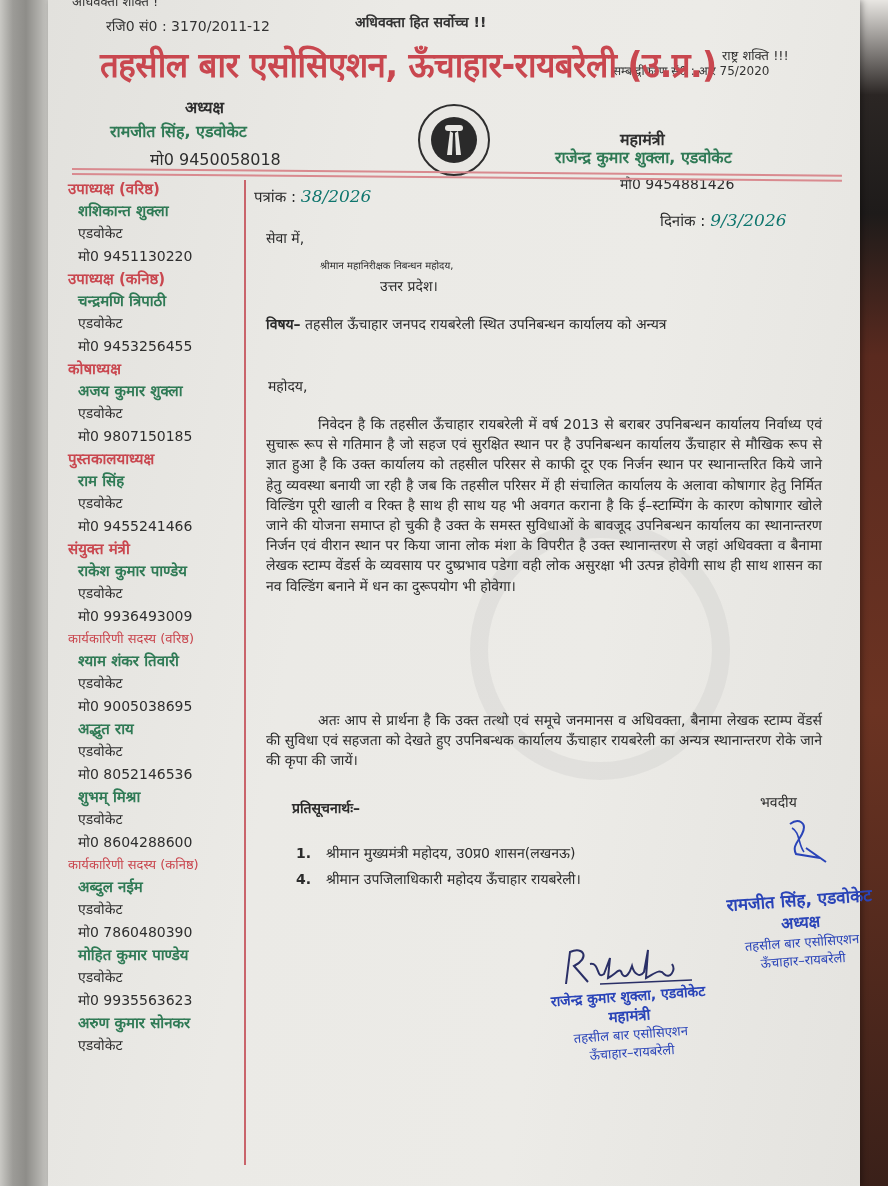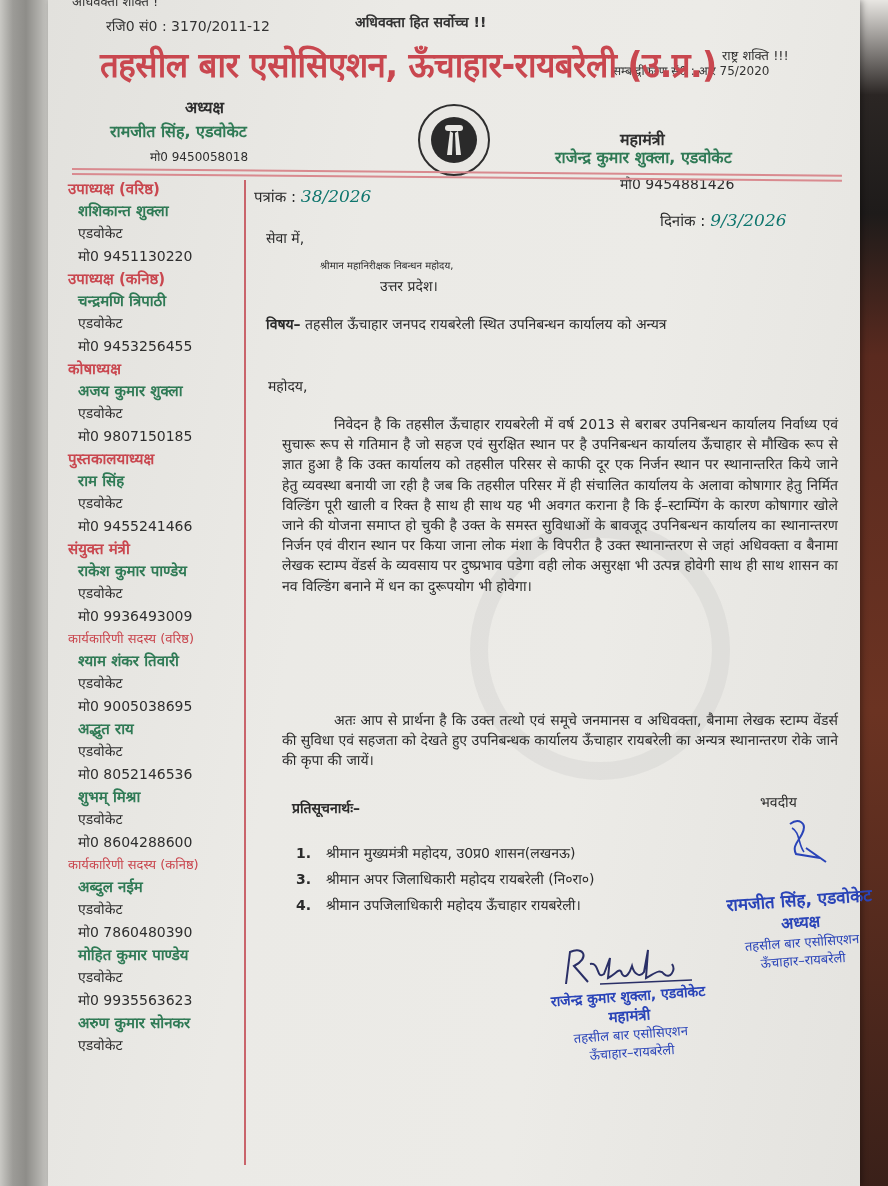--- a/index.html
+++ b/index.html
@@ -31,21 +31,21 @@
     .top-slogan-mid { left: 355px; top: 12px; font-size: 14px; color: #333; font-weight: bold; }
     .top-slogan-right { left: 722px; top: 46px; font-size: 13px; color: #333; }
     .affil-no { left: 613px; top: 62px; font-size: 12px; color: #333; }
 
     .org-title {
       left: 100px; top: 40px; font-size: 33px; font-weight: bold; letter-spacing: -0.5px;
       color: #c9474f; transform: scaleY(1.05); transform-origin: left top;
     }
     .president-label { left: 185px; top: 96px; font-size: 16px; font-weight: bold; color: #2e2e2e; }
     .president-name { left: 110px; top: 120px; font-size: 16px; font-weight: bold; color: #2f7a55; }
-    .president-mobile { left: 150px; top: 148px; font-size: 12px; color: #2e2e2e; }
+    .president-mobile { left: 150px; top: 148px; font-size: 16px; color: #2e2e2e; }
 
     .logo {
       left: 418px; top: 104px; width: 72px; height: 72px; border-radius: 50%;
       border: 2px solid #2e2e2e; background: #e8e7e3;
       display: flex; align-items: center; justify-content: center;
     }
     .logo-inner {
       width: 46px; height: 46px; border-radius: 50%; background: #2a2a2a;
       display: flex; align-items: center; justify-content: center;
     }
@@ -69,21 +69,21 @@
     .ref-line { position: absolute; left: 254px; top: 186px; font-size: 15px; }
     .ref-line .hand, .date-line .hand { font-family: "DejaVu Serif", serif; font-style: italic; font-size: 17px; color: #0f766e; }
     .date-line { position: absolute; left: 660px; top: 210px; font-size: 15px; }
     .salutation-to { position: absolute; left: 266px; top: 228px; font-size: 14px; }
     .addressee { position: absolute; left: 320px; top: 258px; font-size: 10px; }
     .addressee-state { position: absolute; left: 380px; top: 276px; font-size: 14px; }
     .subject { position: absolute; left: 266px; top: 314px; width: 560px; font-size: 14px; line-height: 20px; }
     .subject .label { font-weight: bold; }
     .subject .cont { padding-left: 52px; display: block; }
     .sir { position: absolute; left: 268px; top: 376px; font-size: 14px; }
-    .para { position: absolute; left: 266px; width: 556px; font-size: 14px; line-height: 20.2px; text-align: justify; text-indent: 52px; margin-left: 16px; }
+    .para { position: absolute; left: 266px; width: 556px; font-size: 14px; line-height: 20.2px; text-align: justify; text-indent: 52px; }
     .para1 { top: 414px; }
     .para2 { top: 710px; }
     .cc-title { position: absolute; left: 268px; top: 798px; font-size: 14px; font-weight: bold; margin-left: 24px; }
     .yours { position: absolute; left: 760px; top: 792px; font-size: 14px; }
     .cc-list { position: absolute; left: 296px; top: 840px; font-size: 14px; list-style: none; }
     .cc-list li { height: 26px; line-height: 26px; white-space: nowrap; }
     .cc-list .num { font-weight: bold; display: inline-block; width: 30px; }
 
     .stamp { position: absolute; text-align: center; color: #2a44b8; font-weight: bold; transform: rotate(-4deg); }
     .stamp1 { left: 706px; top: 888px; width: 190px; }
@@ -225,21 +225,20 @@
 <div class="sir">महोदय,</div>
 
 <div class="para para1">निवेदन है कि तहसील ऊँचाहार रायबरेली में वर्ष 2013 से बराबर उपनिबन्धन कार्यालय निर्वाध्य एवं सुचारू रूप से गतिमान है जो सहज एवं सुरक्षित स्थान पर है उपनिबन्धन कार्यालय ऊँचाहार से मौखिक रूप से ज्ञात हुआ है कि उक्त कार्यालय को तहसील परिसर से काफी दूर एक निर्जन स्थान पर स्थानान्तरित किये जाने हेतु व्यवस्था बनायी जा रही है जब कि तहसील परिसर में ही संचालित कार्यालय के अलावा कोषागार हेतु निर्मित विल्डिंग पूरी खाली व रिक्त है साथ ही साथ यह भी अवगत कराना है कि ई–स्टाम्पिंग के कारण कोषागार खोले जाने की योजना समाप्त हो चुकी है उक्त के समस्त सुविधाओं के बावजूद उपनिबन्धन कार्यालय का स्थानान्तरण निर्जन एवं वीरान स्थान पर किया जाना लोक मंशा के विपरीत है उक्त स्थानान्तरण से जहां अधिवक्ता व बैनामा लेखक स्टाम्प वेंडर्स के व्यवसाय पर दुष्प्रभाव पडेगा वही लोक असुरक्षा भी उत्पन्न होवेगी साथ ही साथ शासन का नव विल्डिंग बनाने में धन का दुरूपयोग भी होवेगा।</div>
 <div class="para para2">अतः आप से प्रार्थना है कि उक्त तत्थो एवं समूचे जनमानस व अधिवक्ता, बैनामा लेखक स्टाम्प वेंडर्स की सुविधा एवं सहजता को देखते हुए उपनिबन्धक कार्यालय ऊँचाहार रायबरेली का अन्यत्र स्थानान्तरण रोके जाने की कृपा की जायें।</div>
 
 <div class="cc-title">प्रतिसूचनार्थः–</div>
 <div class="yours">भवदीय</div>
 
 <ul class="cc-list">
   <li><span class="num">1.</span><span>श्रीमान मुख्यमंत्री महोदय, उ0प्र0 शासन(लखनऊ)</span></li>
-  <li><span class="num">3.</span><span>श्रीमान अपर जिलाधिकारी महोदय रायबरेली (नि०रा०)</span></li>
   <li><span class="num">4.</span><span>श्रीमान उपजिलाधिकारी महोदय ऊँचाहार रायबरेली।</span></li>
 </ul>
 
 <svg class="sig" style="left:780px; top:818px;" width="60" height="52" viewBox="0 0 60 52">
   <path d="M10 6 C18 0 28 4 22 16 C18 24 12 28 16 36 L40 40 L26 30 L46 44" stroke="#2a44b8" stroke-width="2" fill="none"></path>
   <path d="M12 10 C20 14 18 26 24 34" stroke="#2a44b8" stroke-width="1.6" fill="none"></path>
 </svg>
 
 <div class="stamp stamp1">
   <div class="n">रामजीत सिंह, एडवोकेट</div>

